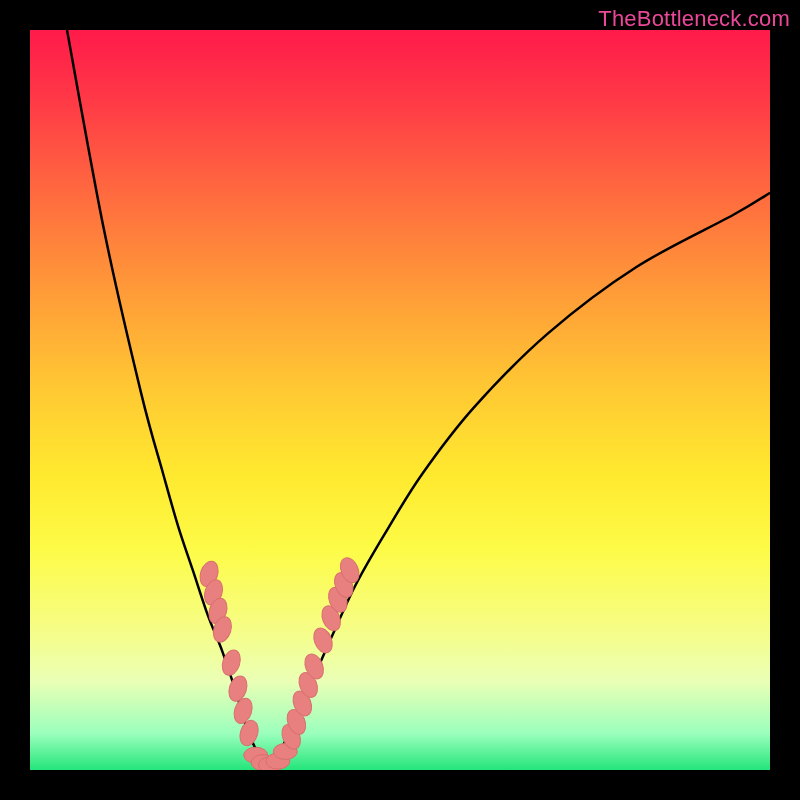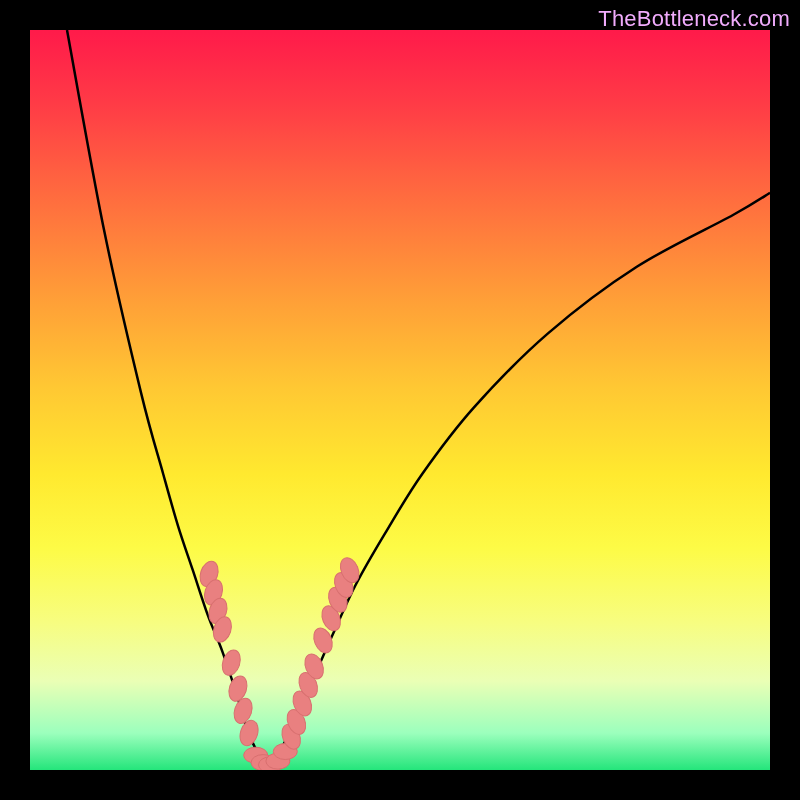--- a/index.html
+++ b/index.html
@@ -39,21 +39,21 @@
       #f7fd80 80%,
       #eaffb5 88%,
       #9cffbd 95%,
       #24e57b 100%
     );
   }
   .watermark {
     position: absolute;
     top: 6px;
     right: 10px;
-    color: #f0abfc;
+    color: #ec4899;
     font-size: 22px;
     font-weight: 500;
     letter-spacing: 0.2px;
     user-select: none;
   }
   svg.curves {
     position: absolute;
     inset: 0;
   }
   .pill {

